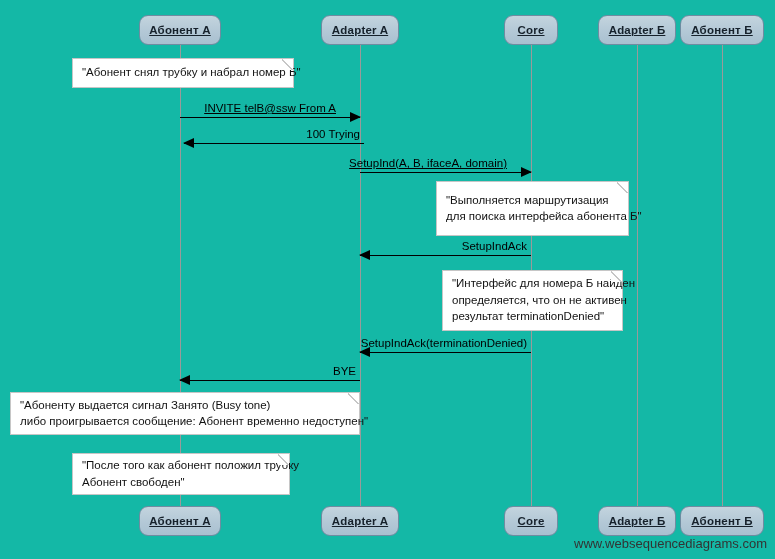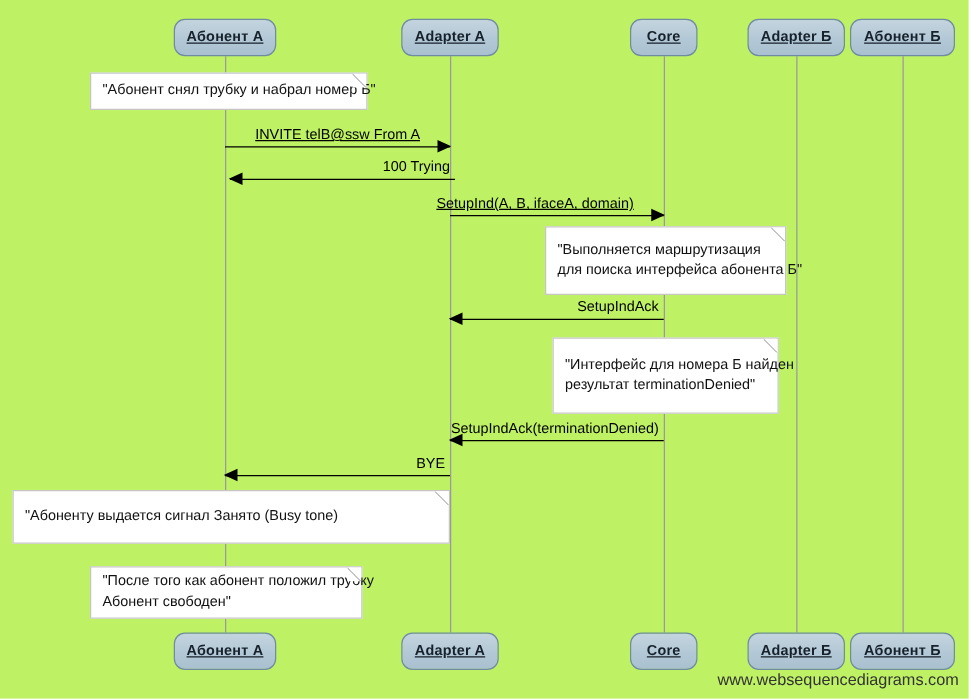--- a/index.html
+++ b/index.html
@@ -7,21 +7,21 @@
     padding: 0;
     background: #ffffff;
   }
   body {
     font-family: "Liberation Sans", sans-serif;
   }
   #canvas {
     position: relative;
     width: 775px;
     height: 559px;
-    background: #bef264;
+    background: #14b8a6;
     overflow: hidden;
   }
 
   
   .participant {
     position: absolute;
     box-sizing: border-box;
     height: 30px;
     border: 1px solid #6f8ca1;
     border-radius: 9px;
@@ -193,25 +193,27 @@
       <div class="nline">"Абонент снял трубку и набрал номер Б"</div>
       <div class="fold"></div>
     </div>
     <div class="note" style="left: 436px; top: 181px; width: 193px; height: 55px;">
       <div class="nline">"Выполняется маршрутизация</div>
       <div class="nline">для поиска интерфейса абонента Б"</div>
       <div class="fold"></div>
     </div>
     <div class="note" style="left: 442px; top: 270px; width: 181px; height: 61px;">
       <div class="nline">"Интерфейс для номера Б найден</div>
+      <div class="nline">определяется, что он не активен</div>
       <div class="nline">результат terminationDenied"</div>
       <div class="fold"></div>
     </div>
     <div class="note" style="left: 10px; top: 392px; width: 350px; height: 43px;">
       <div class="nline">"Абоненту выдается сигнал Занято (Busy tone)</div>
+      <div class="nline">либо проигрывается сообщение: Абонент временно недоступен"</div>
       <div class="fold"></div>
     </div>
     <div class="note" style="left: 72px; top: 453px; width: 218px; height: 42px;">
       <div class="nline">"После того как абонент положил трубку</div>
       <div class="nline">Абонент свободен"</div>
       <div class="fold"></div>
     </div>
     <div class="watermark" style="right: 8px; top: 536px; margin-left: 15px;">www.websequencediagrams.com</div>
   </div>
 

